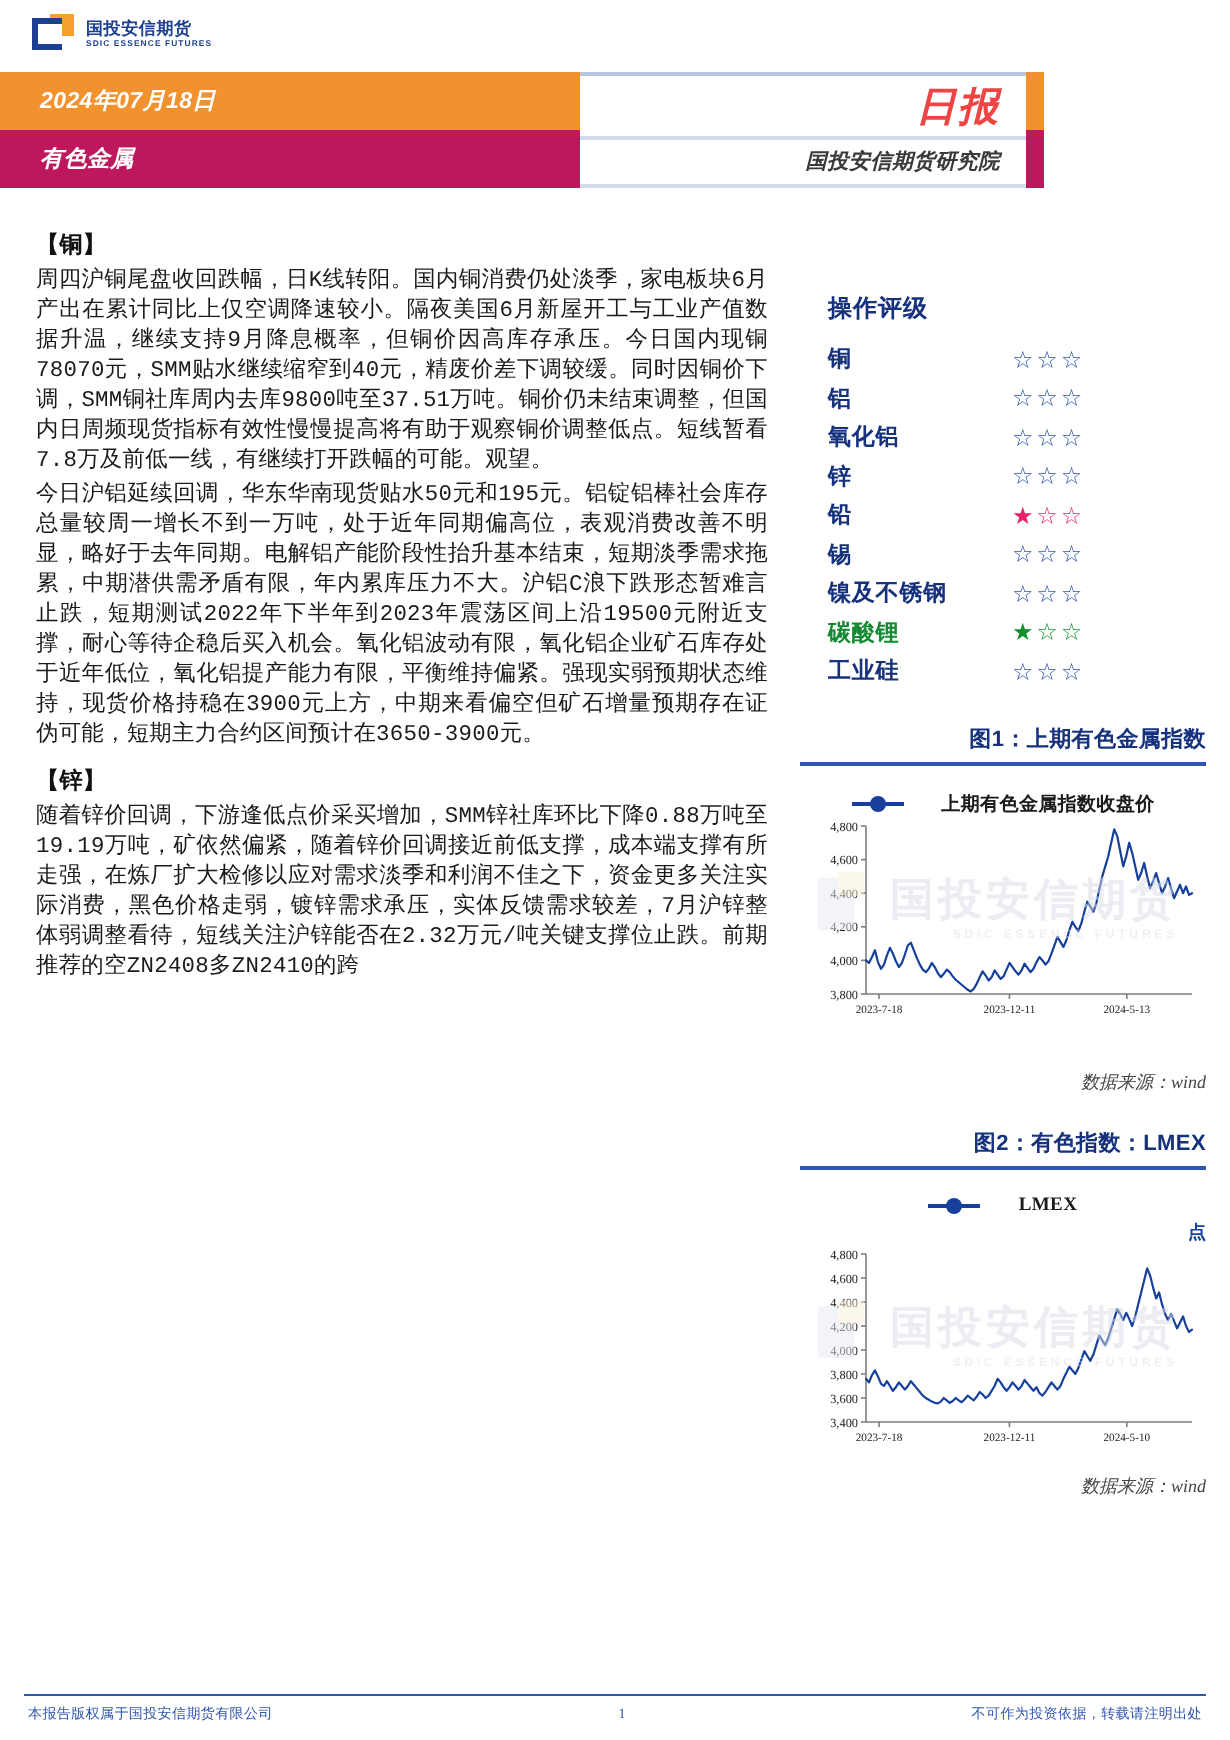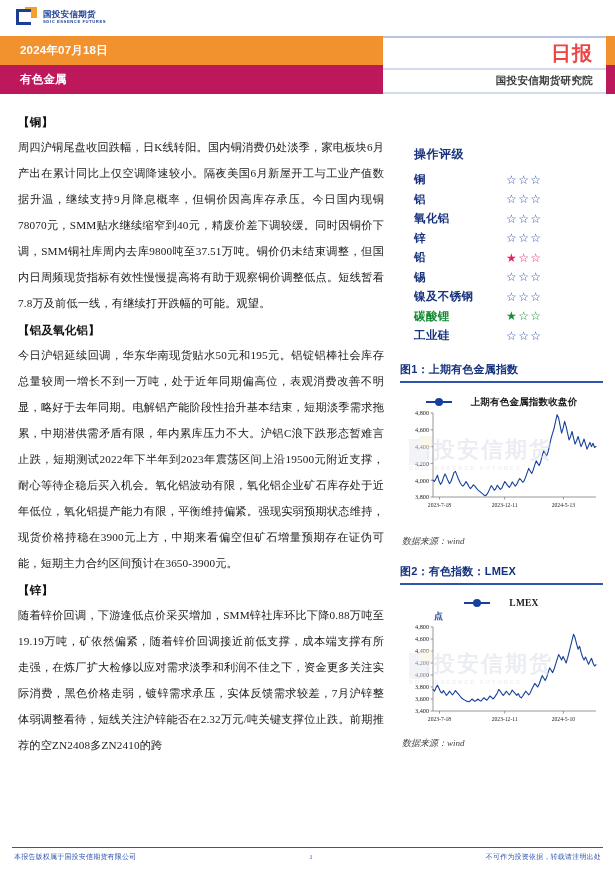--- a/index.html
+++ b/index.html
@@ -27,21 +27,21 @@
   .logo-cn {
     font-family: "Liberation Sans", sans-serif;
     font-size: 8.5px; font-weight: 700; color: #1c3f94; letter-spacing: .3px;
   }
   .logo-en {
     font-family: "Liberation Sans", sans-serif;
     font-size: 4.2px; font-weight: 700; color: #1c3f94;
     letter-spacing: .55px; margin-top: 1px;
   }
 
-  .band-wrap { position: relative; width: 615px; }
+  .band-wrap { position: relative; width: 522px; font-style: italic; }
   .band {
     height: 29px; display: flex; align-items: center;
     padding-left: 20px; color: #fff;
     font-family: "Liberation Sans", sans-serif;
     font-size: 11.5px; font-weight: 700; letter-spacing: .2px;
   }
   .band-orange { background: #f2922f; }
   .band-blue   { background: #be185d; }
 
   .header-panel {
@@ -71,23 +71,23 @@
   .content { display: flex; padding-top: 14px; }
   .col-left  { width: 392px; padding: 0 8px 0 18px; }
   .col-right { width: 223px; padding: 0 12px 0 8px; }
 
   .sec-head {
     font-family: "Liberation Serif", serif;
     font-size: 11.5px; font-weight: 700; color: #111;
     margin: 7px 0 4px 0; letter-spacing: .2px;
   }
   .sec-body {
-    font-family: Liberation Serif, serif;
+    font-family: Liberation Mono, monospace;
     font-size: 11.2px; color: #1a1a1a;
-    line-height: 26px; text-align: justify;
+    line-height: 15px; text-align: justify;
     text-justify: inter-ideograph; letter-spacing: .15px;
   }
   .sec-block { margin-bottom: 2px; }
 
   
   .rating { margin: 38px 0 0 14px; }
   .rating-title {
     font-family: "Liberation Serif", serif;
     font-size: 12px; font-weight: 700; color: #17327d;
     margin-bottom: 7px; letter-spacing: .5px;
@@ -103,21 +103,21 @@
   .r-name.green { color: #128a32; }
   .r-stars { font-size: 12px; letter-spacing: 1.4px; line-height: 1; }
   .star { font-family: "DejaVu Sans", sans-serif; }
   .star.open-blue  { color: #2f55b0; }
   .star.full-red   { color: #e8216b; }
   .star.open-red   { color: #e8216b; }
   .star.full-green { color: #12912f; }
   .star.open-green { color: #12912f; }
 
   
-  .fig { margin-top: 16px; }
+  .fig { margin-top: 16px; text-align: right; }
   .fig-title {
     font-family: "Liberation Sans", sans-serif;
     font-size: 11px; font-weight: 700; color: #17327d;
     letter-spacing: .2px;
   }
   .fig-rule { height: 2px; background: #2f55b0; margin: 4px 0 0 0; }
   .fig-box { position: relative; height: 150px; background: #fff; }
   .legend {
     display: flex; align-items: center; justify-content: center;
     gap: 5px; padding-top: 13px;
@@ -216,21 +216,20 @@
   <div class="content">
 
     <div class="col-left">
 
       <div class="sec-block">
         <div class="sec-head">【铜】</div>
         <div class="sec-body">周四沪铜尾盘收回跌幅，日K线转阳。国内铜消费仍处淡季，家电板块6月产出在累计同比上仅空调降速较小。隔夜美国6月新屋开工与工业产值数据升温，继续支持9月降息概率，但铜价因高库存承压。今日国内现铜78070元，SMM贴水继续缩窄到40元，精废价差下调较缓。同时因铜价下调，SMM铜社库周内去库9800吨至37.51万吨。铜价仍未结束调整，但国内日周频现货指标有效性慢慢提高将有助于观察铜价调整低点。短线暂看7.8万及前低一线，有继续打开跌幅的可能。观望。</div>
       </div>
 
       <div class="sec-block">
-        <div class="sec-head">【铝及氧化铝】</div>
         <div class="sec-body">今日沪铝延续回调，华东华南现货贴水50元和195元。铝锭铝棒社会库存总量较周一增长不到一万吨，处于近年同期偏高位，表观消费改善不明显，略好于去年同期。电解铝产能阶段性抬升基本结束，短期淡季需求拖累，中期潜供需矛盾有限，年内累库压力不大。沪铝C浪下跌形态暂难言止跌，短期测试2022年下半年到2023年震荡区间上沿19500元附近支撑，耐心等待企稳后买入机会。氧化铝波动有限，氧化铝企业矿石库存处于近年低位，氧化铝提产能力有限，平衡维持偏紧。强现实弱预期状态维持，现货价格持稳在3900元上方，中期来看偏空但矿石增量预期存在证伪可能，短期主力合约区间预计在3650-3900元。</div>
       </div>
 
       <div class="sec-block">
         <div class="sec-head">【锌】</div>
         <div class="sec-body">随着锌价回调，下游逢低点价采买增加，SMM锌社库环比下降0.88万吨至19.19万吨，矿依然偏紧，随着锌价回调接近前低支撑，成本端支撑有所走强，在炼厂扩大检修以应对需求淡季和利润不佳之下，资金更多关注实际消费，黑色价格走弱，镀锌需求承压，实体反馈需求较差，7月沪锌整体弱调整看待，短线关注沪锌能否在2.32万元/吨关键支撑位止跌。前期推荐的空ZN2408多ZN2410的跨</div>
       </div>
 
     </div>
 

